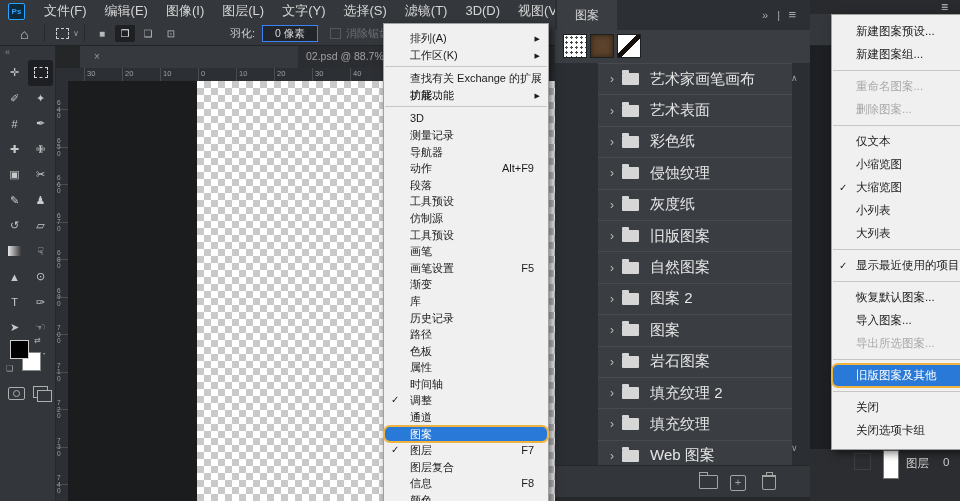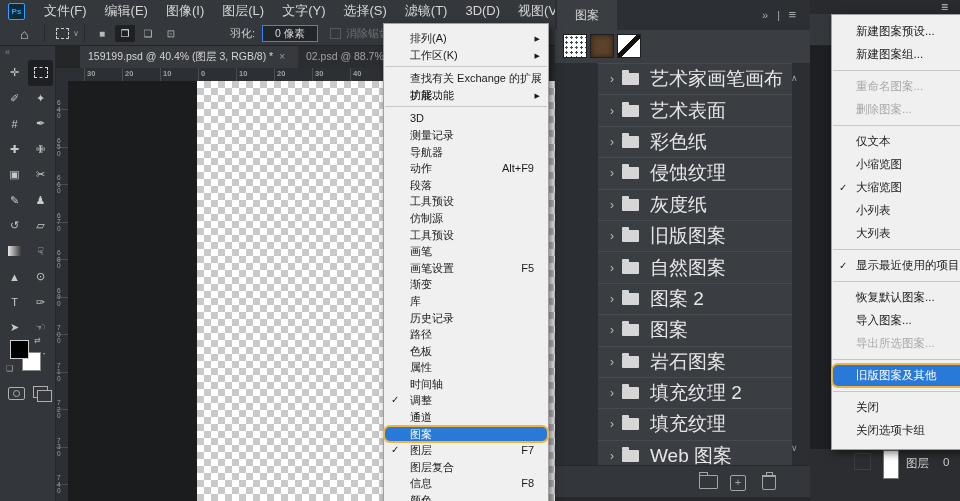--- a/index.html
+++ b/index.html
@@ -50,21 +50,21 @@
   .swap-arrows{position:absolute;left:24px;top:-4px;color:#b0b0b0;font-size:8px;}
   .mini-swatch{position:absolute;left:-4px;top:24px;color:#b0b0b0;font-size:8px;}
   #qmask{position:absolute;left:8px;top:342px;width:15px;height:11px;border:1px solid #aeaeae;border-radius:2px;}
   #qmask::before{content:"";position:absolute;left:4px;top:2px;width:5px;height:5px;border:1px solid #aeaeae;border-radius:50%;}
   #screenmode{position:absolute;left:33px;top:341px;width:13px;height:10px;border:1px solid #aeaeae;}
   #screenmode::before{content:"";position:absolute;left:3px;top:3px;width:13px;height:10px;border:1px solid #aeaeae;background:#33363a;}
   
   #canvas-area{position:absolute;left:55px;top:68px;width:500px;height:433px;z-index:1;}
   #ruler-corner{position:absolute;left:0;top:0;width:13px;height:13px;background:#2c2f33;border-right:1px solid #1a1a1a;border-bottom:1px solid #1a1a1a;}
   #hruler{position:absolute;left:13px;top:0;width:487px;height:13px;background:#2c2f33;border-bottom:1px solid #1a1a1a;
-          background-image:repeating-linear-gradient(to right,transparent 0 37px,#4a4d50 37px 38px);background-position:-21px 0;font-weight:bold;}
+          background-image:repeating-linear-gradient(to right,transparent 0 37px,#4a4d50 37px 38px);background-position:-21px 0;}
   .hlabel{position:absolute;top:1px;transform:translateX(2px);font-size:7.5px;color:#9da0a3;}
   #vruler{position:absolute;left:0;top:13px;width:13px;height:420px;background:#2c2f33;border-right:1px solid #1a1a1a;
           background-image:repeating-linear-gradient(to bottom,transparent 0 36.5px,#4a4d50 36.5px 37.5px);background-position:0 -8px;}
   .vlabel{position:absolute;left:2px;font-size:6.5px;line-height:6.5px;color:#9da0a3;white-space:pre;}
   #paste{position:absolute;left:13px;top:13px;width:129px;height:420px;background:#1b1c1e;}
   #checker{position:absolute;left:142px;top:13px;width:358px;height:420px;background-color:#fff;
     background-image:linear-gradient(45deg,#c9c9c9 25%,transparent 25%,transparent 75%,#c9c9c9 75%),
                      linear-gradient(45deg,#c9c9c9 25%,transparent 25%,transparent 75%,#c9c9c9 75%);
     background-size:14px 14px;background-position:0 0,7px 7px;}
   
@@ -91,21 +91,21 @@
   .thumb{position:absolute;top:4px;width:24px;height:24px;border:1px solid #1e1f21;box-sizing:border-box;}
   .thumb1{left:8px;background-color:#fff;background-image:radial-gradient(#4a4a4a 1.1px,transparent 1.2px);background-size:5px 5px;}
   .thumb2{left:35px;background:#5d432c;box-shadow:inset 0 0 6px #2e2013;}
   .thumb3{left:62px;background:linear-gradient(to bottom right,#fff 42%,#15100c 42%,#15100c 58%,#fff 58%);}
   #pp-list{position:absolute;left:0;top:63px;width:255px;height:402px;background:#2b2e32;overflow:hidden;}
   .pg-row{position:relative;margin-left:43px;width:194px;height:30.4px;background:#3a3d42;
           border-top:1px solid #474a4f;display:flex;align-items:center;}
   .pg-chevron{color:#bcbcbc;font-size:12px;margin:0 8px 0 12px;}
   .pg-folder{position:relative;width:17px;height:12px;background:#d6d6d6;border-radius:1px;margin-right:11px;}
   .pg-folder::before{content:"";position:absolute;left:0;top:-3px;width:7px;height:3px;background:#d6d6d6;border-radius:1px 1px 0 0;}
-  .pg-label{color:#e6e6e6;font-size:19px;}
+  .pg-label{color:#e6e6e6;font-size:15px;}
   .scroll-up{position:absolute;left:236px;top:10px;color:#9a9da0;font-size:9px;}
   .scroll-down{position:absolute;left:236px;top:380px;color:#9a9da0;font-size:9px;}
   #pp-footer{position:absolute;left:0;top:465px;width:255px;height:32px;background:#33363a;border-top:1px solid #26282a;}
   .ft-icon{position:absolute;top:9px;}
   .icon-folder{width:17px;height:12px;border:1px solid #a5a5a5;border-radius:1px;}
   .icon-folder::before{content:"";position:absolute;left:-1px;top:-4px;width:7px;height:3px;border:1px solid #a5a5a5;border-bottom:none;}
   .icon-plussq{width:14px;height:14px;border:1px solid #a5a5a5;border-radius:2px;color:#a5a5a5;
                font-size:11px;line-height:13px;text-align:center;}
   .icon-trash{width:12px;height:12px;border:1px solid #a5a5a5;border-top-width:2px;border-radius:0 0 2px 2px;}
   .icon-trash::before{content:"";position:absolute;left:3px;top:-5px;width:5px;height:2px;border:1px solid #a5a5a5;border-bottom:none;}
@@ -164,21 +164,20 @@
     <span class="ob" style="left:330px;">
         <span class="aa-check"></span>
       <span class="dim">消除锯齿</span>
       </span>
     <span class="ob" style="left:352px;opacity:.0;"></span>
 
   </div>
 
   <div id="tabsbar">
     <div class="doc-tab" id="tab1">
-      <span>159199.psd @ 40.4% (图层 3, RGB/8) *</span>
       <span class="tab-close">×</span>
     </div>
     <div class="doc-tab" id="tab2">
       <span>02.psd @ 88.7% (补充剧线</span>
     </div>
   </div>
 
   <div id="toolbar">
     <span class="collapse">«</span>
     <div id="tools">

